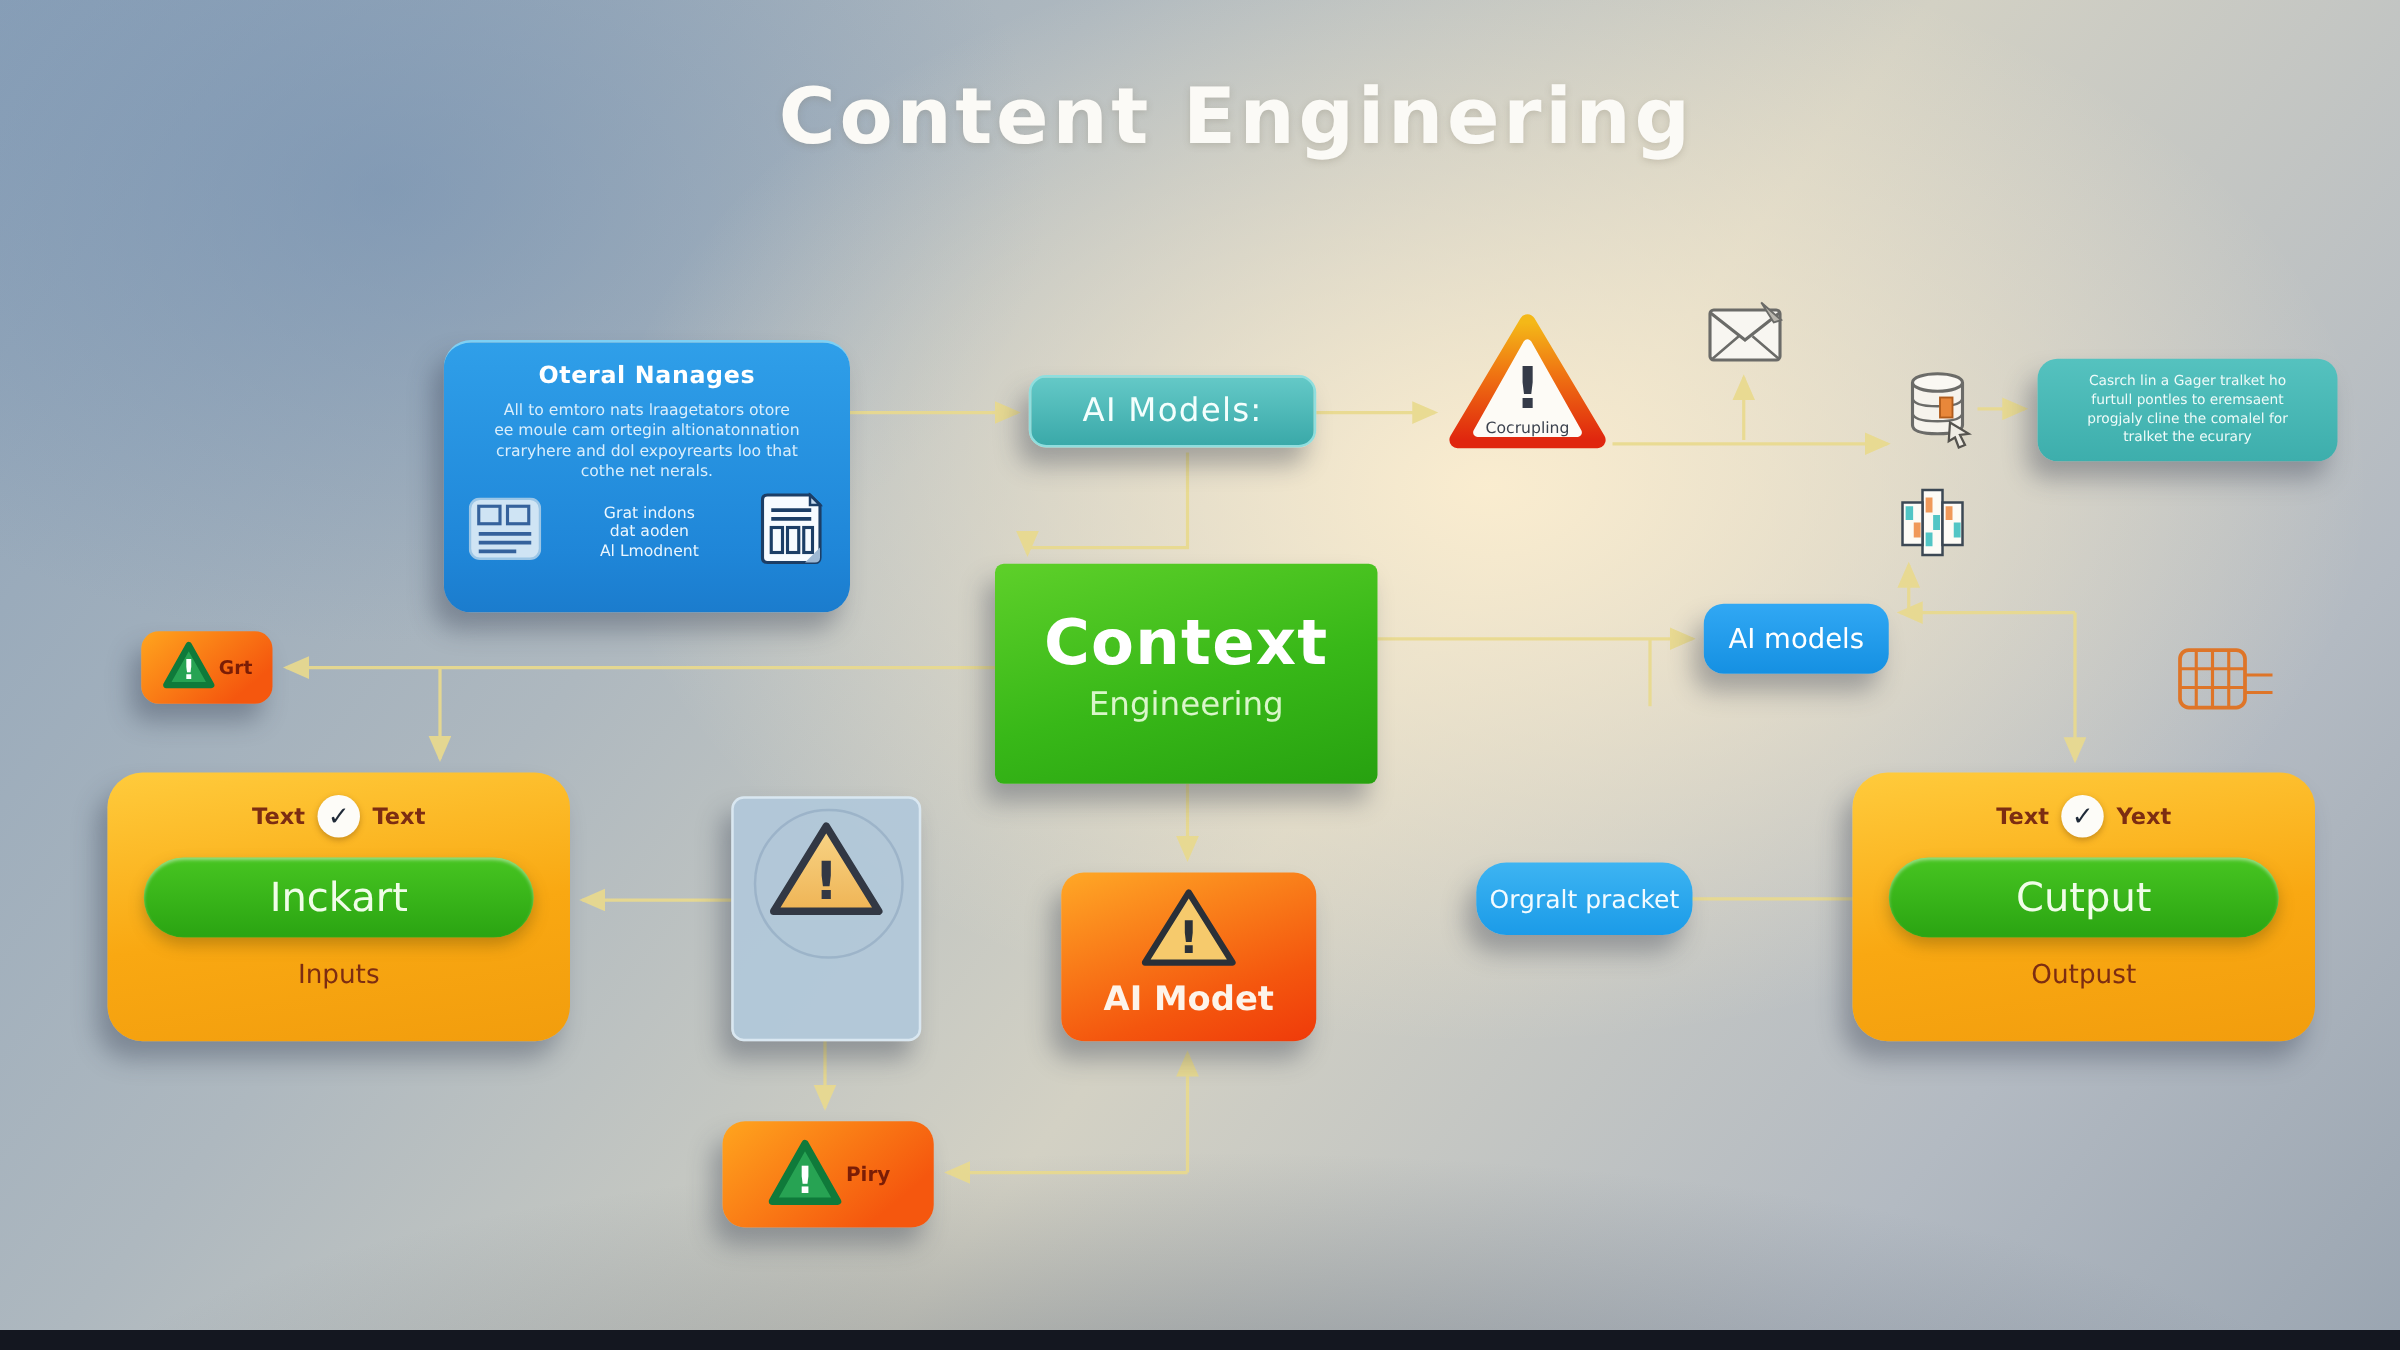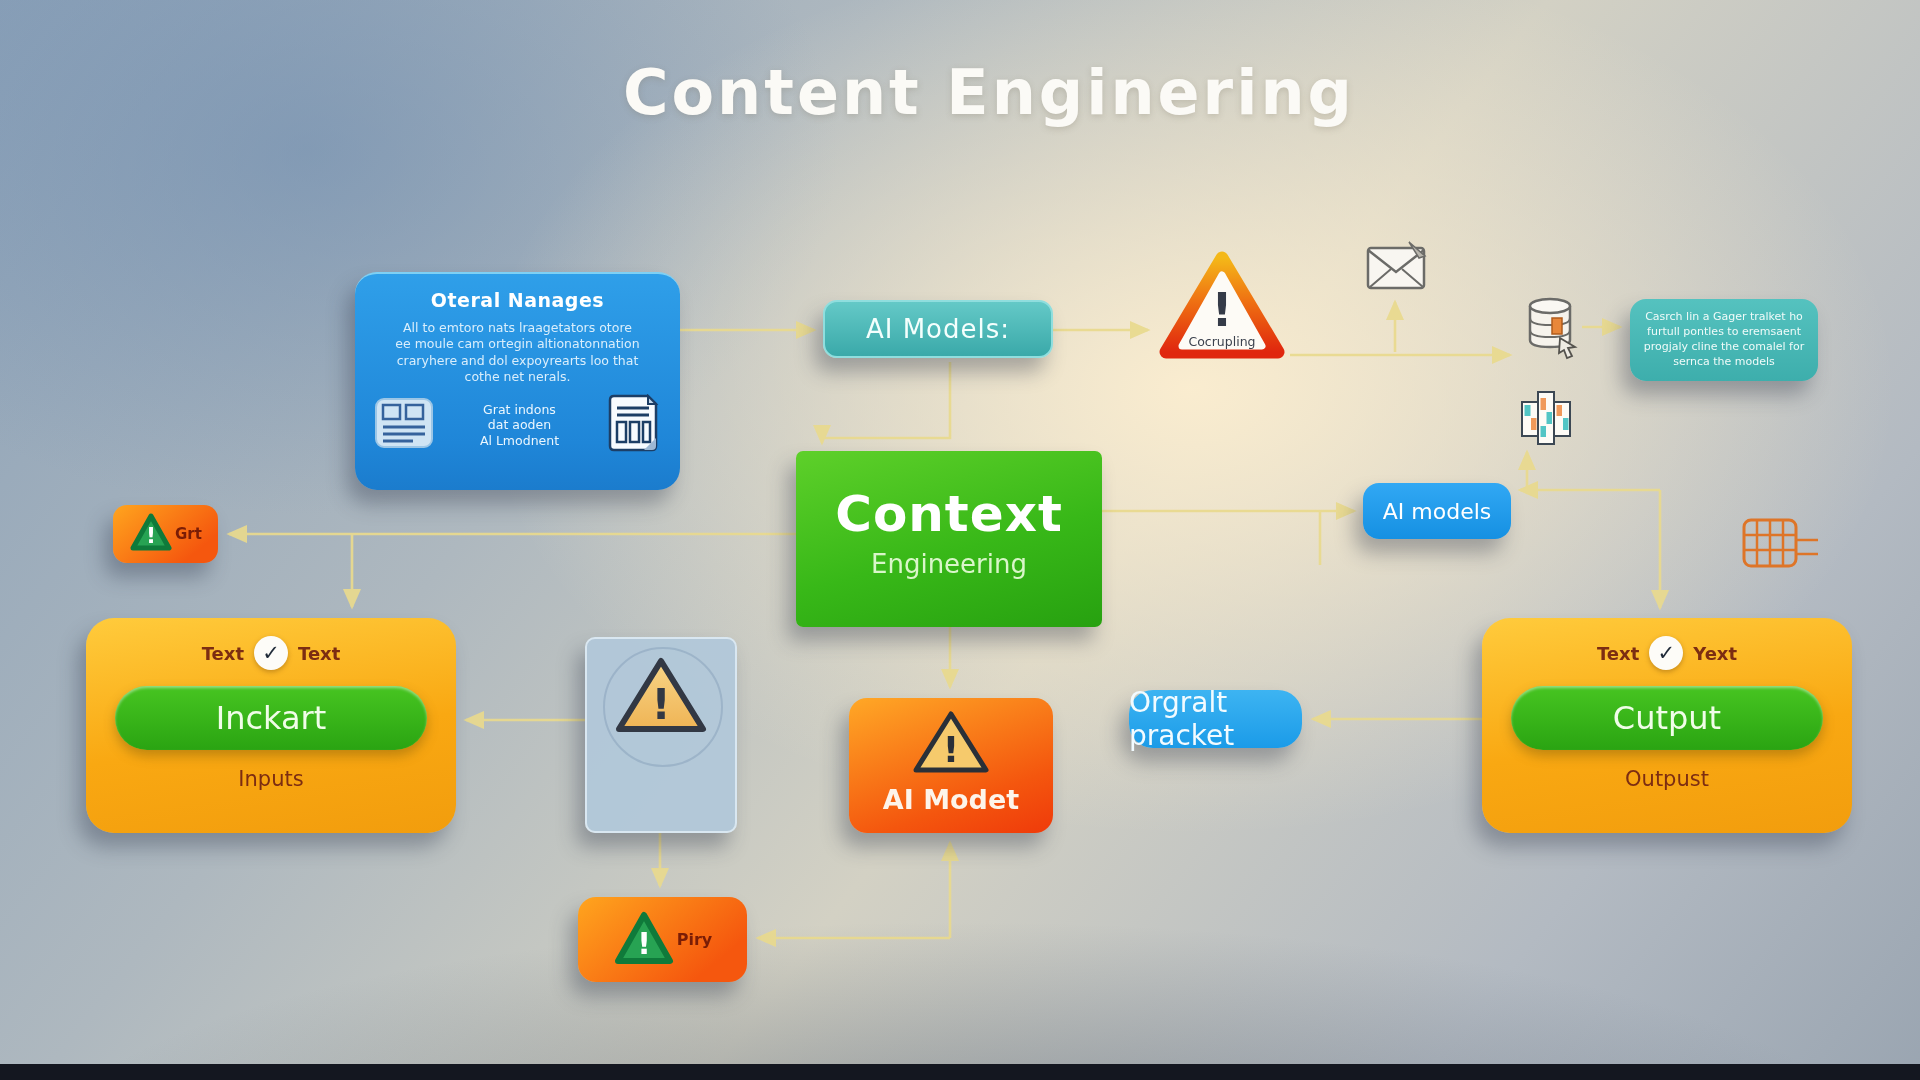--- a/index.html
+++ b/index.html
@@ -37,38 +37,38 @@
   .info-card .card-caption { font-size:12.5px; line-height:1.25; color:#eaf6fe; }
 
   
   .ai-models-top {
     left:823px; top:300px; width:230px; height:58px; border-radius:14px;
     background:linear-gradient(180deg,#64c9c7,#3aa9a9);
     border:2px solid #8fdede; display:flex; align-items:center; justify-content:center;
     color:#f4fffd; font-size:26px; letter-spacing:1px;
   }
   .knowledge-note {
-    left:1630px; top:299px; width:188px; height:82px; border-radius:16px;
+    left:1630px; top:287px; width:240px; height:82px; border-radius:16px;
     background:linear-gradient(180deg,#55c2bf,#3daeac);
     display:flex; flex-direction:column; align-items:center; justify-content:center;
     color:#effbf9; font-size:11px; line-height:1.35; text-align:center;
   }
 
   
   .ai-models-right {
     left:1363px; top:483px; width:148px; height:56px; border-radius:16px;
     background:linear-gradient(180deg,#31a8f4,#1590e2);
     display:flex; align-items:center; justify-content:center;
     color:#ffffff; font-size:22px;
   }
   .packet-box {
-    left:1129px; top:690px; width:173px; height:58px; border-radius:24px;
+    left:1181px; top:690px; width:173px; height:58px; border-radius:24px;
     background:linear-gradient(180deg,#3db4f2,#1b9be8);
     display:flex; align-items:center; justify-content:center;
-    color:#f2fbff; font-size:28px;
+    color:#f2fbff; font-size:20px;
   }
 
   
   .context-box {
     left:796px; top:451px; width:306px; height:176px; border-radius:7px;
     background:linear-gradient(165deg,#5ed02a 0%, #38b818 55%, #27a110 100%);
     text-align:center; color:#fff;
   }
   .context-box .ctx-title { margin-top:34px; font-size:50px; font-weight:bold; letter-spacing:1px; }
   .context-box .ctx-sub { margin-top:6px; font-size:26px; color:#d9f6c9; }
@@ -248,21 +248,21 @@
       <path d="M8 34 Q8 41 28 41 Q48 41 48 34" fill="none" stroke="#6b6b68" stroke-width="2"></path>
       <rect x="30" y="22" width="10" height="16" fill="#e8873a" stroke="#b05c1c" stroke-width="1.5"></rect>
       <polygon points="38,42 53,51 46,52 50,60 45,62 42,54 37,57" fill="#efece4" stroke="#55534e" stroke-width="1.8"></polygon>
     </svg>
   </div>
 
   <div class="node knowledge-note shadowed">
     <div>Casrch lin a Gager tralket ho</div>
     <div>furtull pontles to eremsaent</div>
     <div>progjaly cline the comalel for</div>
-    <div>sernca the models</div>
+    <div>tralket the ecurary</div>
   </div>
 
   <div class="icon-abs" style="left:1518px; top:390px;">
     <svg width="56" height="56" viewBox="0 0 56 56">
       <rect x="20" y="2" width="16" height="52" fill="#fdfbf6" stroke="#3c4854" stroke-width="2"></rect>
       <rect x="4" y="12" width="16" height="34" fill="#fdfbf6" stroke="#3c4854" stroke-width="2"></rect>
       <rect x="36" y="12" width="16" height="34" fill="#fdfbf6" stroke="#3c4854" stroke-width="2"></rect>
       <rect x="6.5" y="15" width="6" height="11" fill="#52c5c5"></rect>
       <rect x="13" y="28" width="5.5" height="12" fill="#f0995a"></rect>
       <rect x="22.5" y="8" width="5.5" height="12" fill="#f0995a"></rect>

